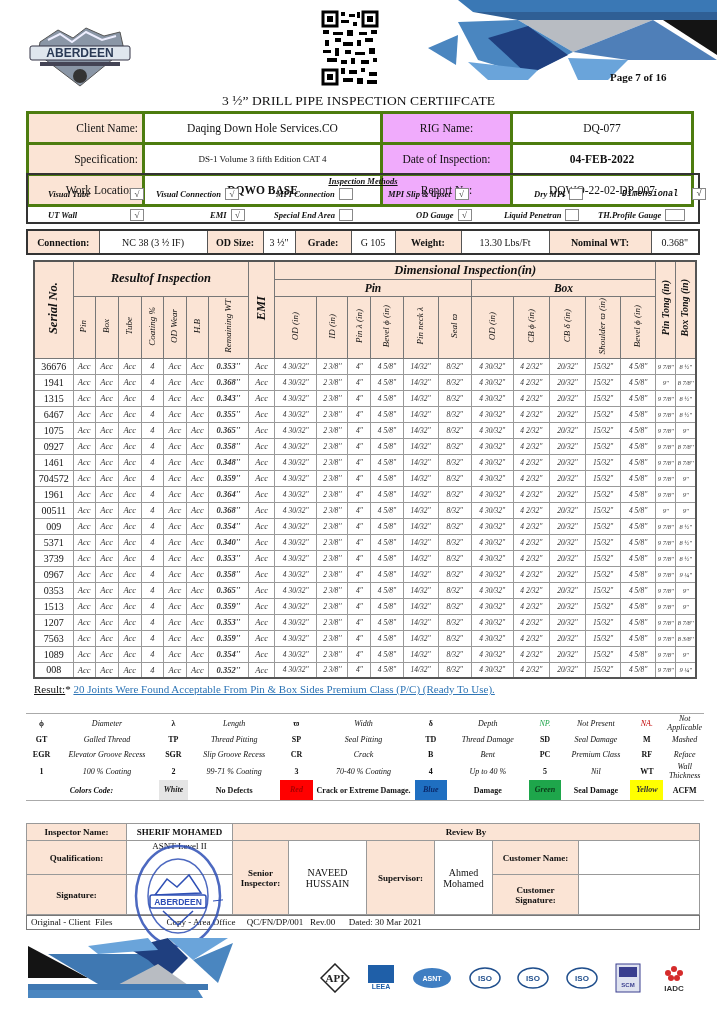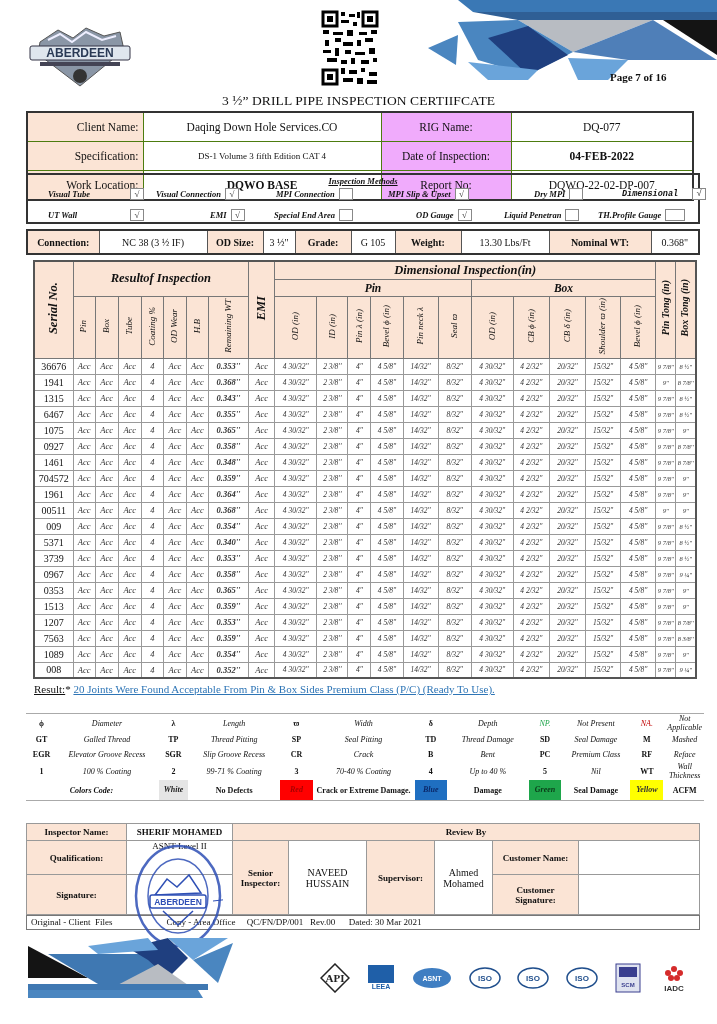--- a/index.html
+++ b/index.html
@@ -10,21 +10,21 @@
   
   #logo { left: 28px; top: 24px; width: 104px; height: 66px; }
   #qr { left: 321px; top: 10px; width: 58px; height: 76px; }
   #banner-top { left: 428px; top: 0; width: 289px; height: 80px; }
   #page-num { left: 610px; top: 71px; font-size: 11px; font-weight: bold; }
   #title { left: 0; width: 717px; top: 93px; text-align: center; font-size: 13.5px; letter-spacing: 0.1px; }
 
   
   table { border-collapse: collapse; }
   #info { left: 26px; top: 111px; width: 668px; border: 2px solid #333; }
-  #info td { border: 1px solid #4d7c0f; height: 17px; font-size: 11.5px; text-align: center; padding: 8px 4px; }
+  #info td { border: 3px solid #4d7c0f; height: 17px; font-size: 11.5px; text-align: center; padding: 8px 4px; }
   #info td.lbl { background: #fbe4d5; text-align: right; }
   #info td.lbl2 { background: #f0abfc; }
   #info td.small { font-size: 9px; }
   #info td.bold { font-weight: bold; }
 
   
   #methods { left: 26px; top: 173px; width: 674px; height: 51px; border: 2px solid #333; }
   #methods .mtitle { position:absolute; left:0; width:100%; top:1px; text-align:center; font-size:8.5px; font-weight:bold; font-style:italic; text-decoration: underline; }
   .mitem { position: absolute; font-size: 8.5px; font-weight: bold; font-style: italic; display: flex; align-items: center; }
   .cbox { display:inline-block; width: 14px; height: 12px; border: 1px solid #888; font-size: 9px; line-height: 10px; text-align: center; color: #444; font-style: normal; font-weight: normal; margin-left: 4px; background:#fff; }

